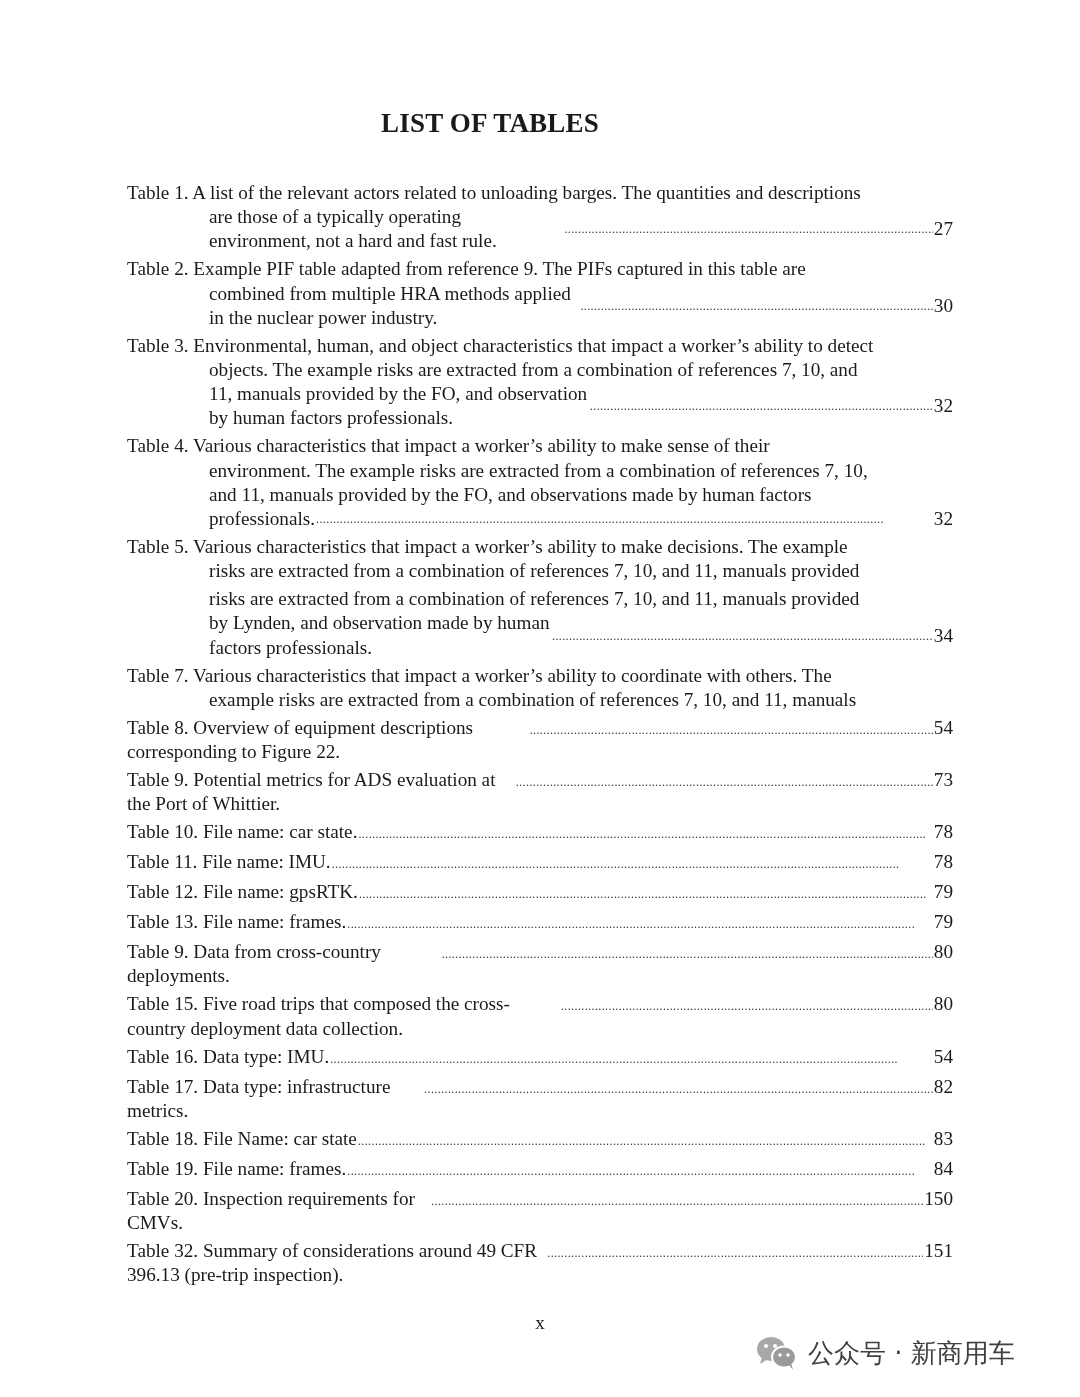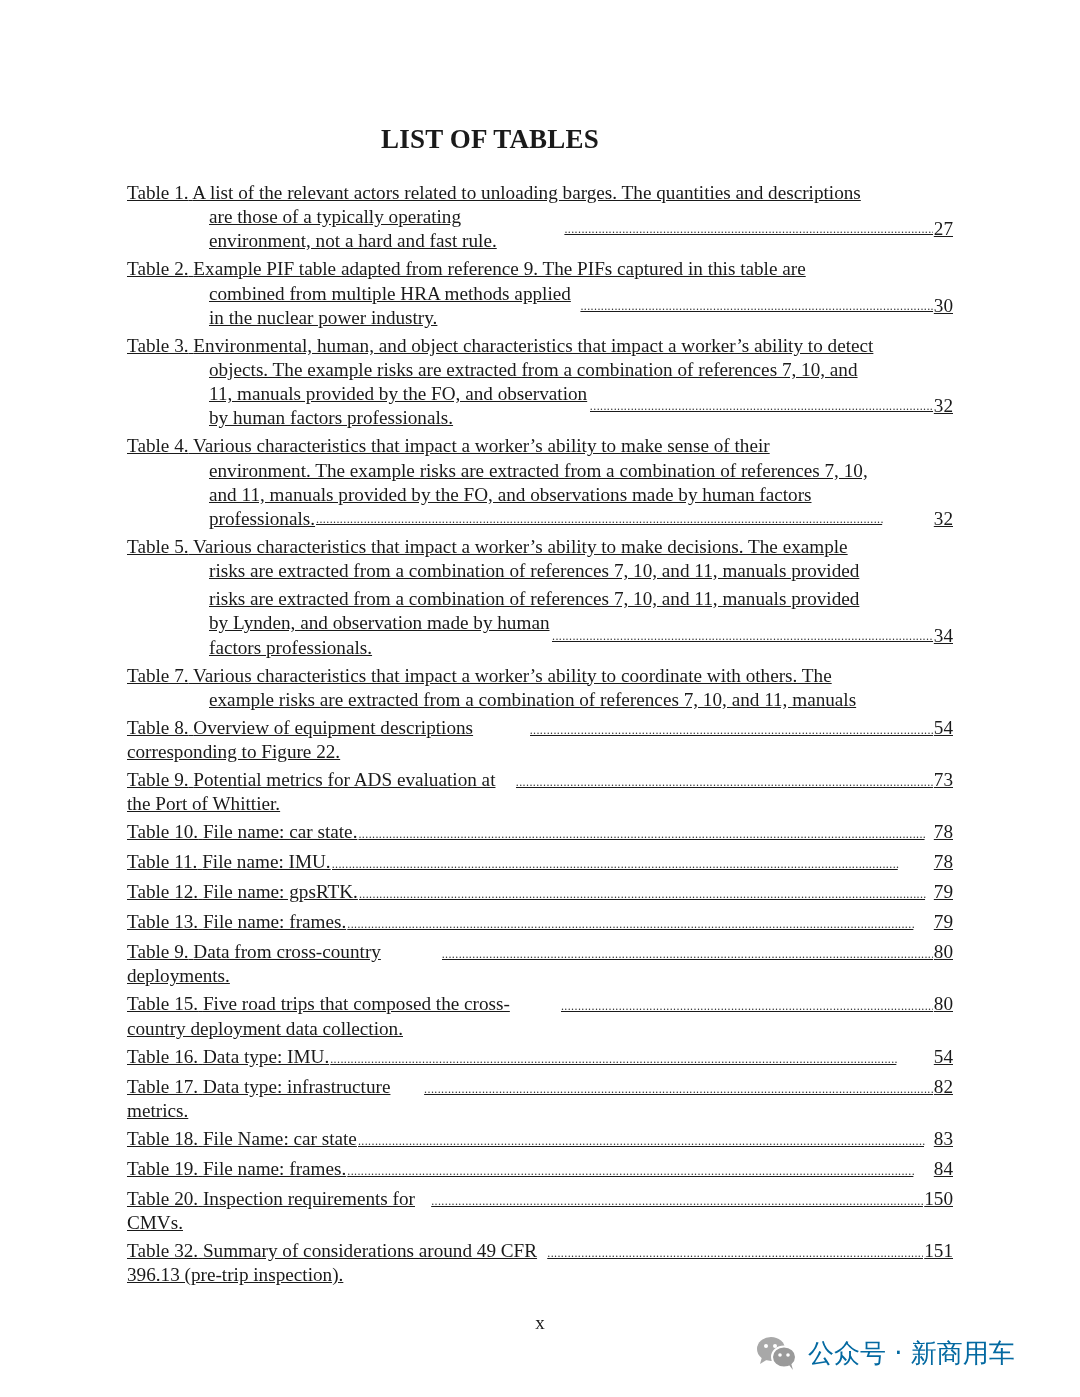--- a/index.html
+++ b/index.html
@@ -2,28 +2,28 @@
 <html><head>
 <meta charset="utf-8">
 <style>
   html, body { margin: 0; padding: 0; background: #ffffff; }
   body {
     width: 1080px; height: 1397px; position: relative; overflow: hidden;
     font-family: "Liberation Serif", "DejaVu Serif", serif;
     color: #1a1a1a;
   }
   .title {
-    position: absolute; top: 124px; left: 0; width: 980px;
+    position: absolute; top: 108px; left: 0; width: 980px;
     text-align: center; font-weight: bold; font-size: 27px; letter-spacing: 0.2px;
   }
   .toc {
     position: absolute; top: 181px; left: 127px; width: 826px;
     font-size: 19.2px; line-height: 24.2px;
   }
-  .entry { position: relative; margin-bottom: 3.8px; text-decoration: underline; }
+  .entry { position: relative; margin-bottom: 3.8px; }
   .lastline {
     display: flex; align-items: baseline;
   }
   .dots {
     flex: 1 1 auto; overflow: hidden; white-space: nowrap;
     margin: 0 1px; letter-spacing: 1.5px; font-size: 12px; color: #333;
   }
   .dots::before {
     content: ". . . . . . . . . . . . . . . . . . . . . . . . . . . . . . . . . . . . . . . . . . . . . . . . . . . . . . . . . . . . . . . . . . . . . . . . . . . . . . . . . . . . . . . . . . . . . . . . . . . . . . . . . . . . . . . . . . . . . . . . . . . . . . . . . . . . . . . . . . . . . . . . . . . . . . . . . . . . . . . . . . . . . . .";
     letter-spacing: -1.3px;
@@ -31,21 +31,21 @@
   .page { flex: 0 0 auto; }
   .first-text { display: block; }
   .cont { padding-left: 82px; align-items: center; }
   .pagenum {
     position: absolute; top: 1312px; left: 0; width: 1080px; text-align: center;
     font-size: 19px;
   }
   .watermark {
     position: absolute; top: 1335px; left: 756px;
     display: flex; align-items: center; gap: 10px;
-    color: #0369a1; font-family: "DejaVu Sans", sans-serif; font-size: 26px;
+    color: #404040; font-family: "DejaVu Sans", sans-serif; font-size: 26px;
   }
   .wm-icon { width: 42px; height: 36px; position: relative; }
 </style>
 </head>
 <body>
 
 <div class="title">LIST OF TABLES</div>
 
 <div class="toc" id="toc">
     <div class="entry">

